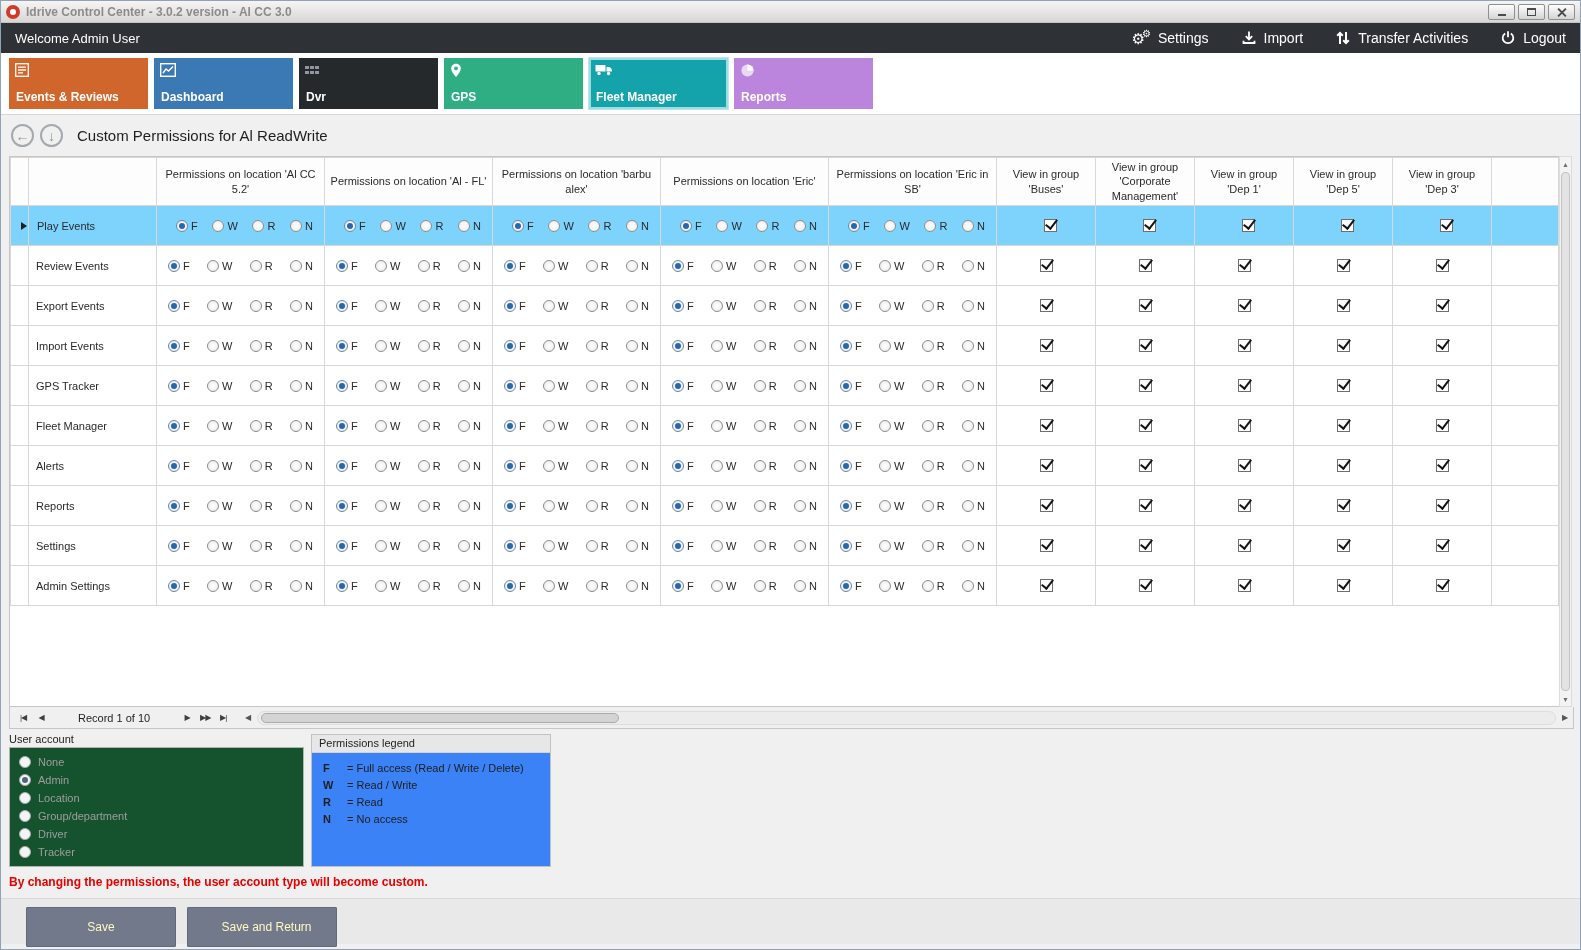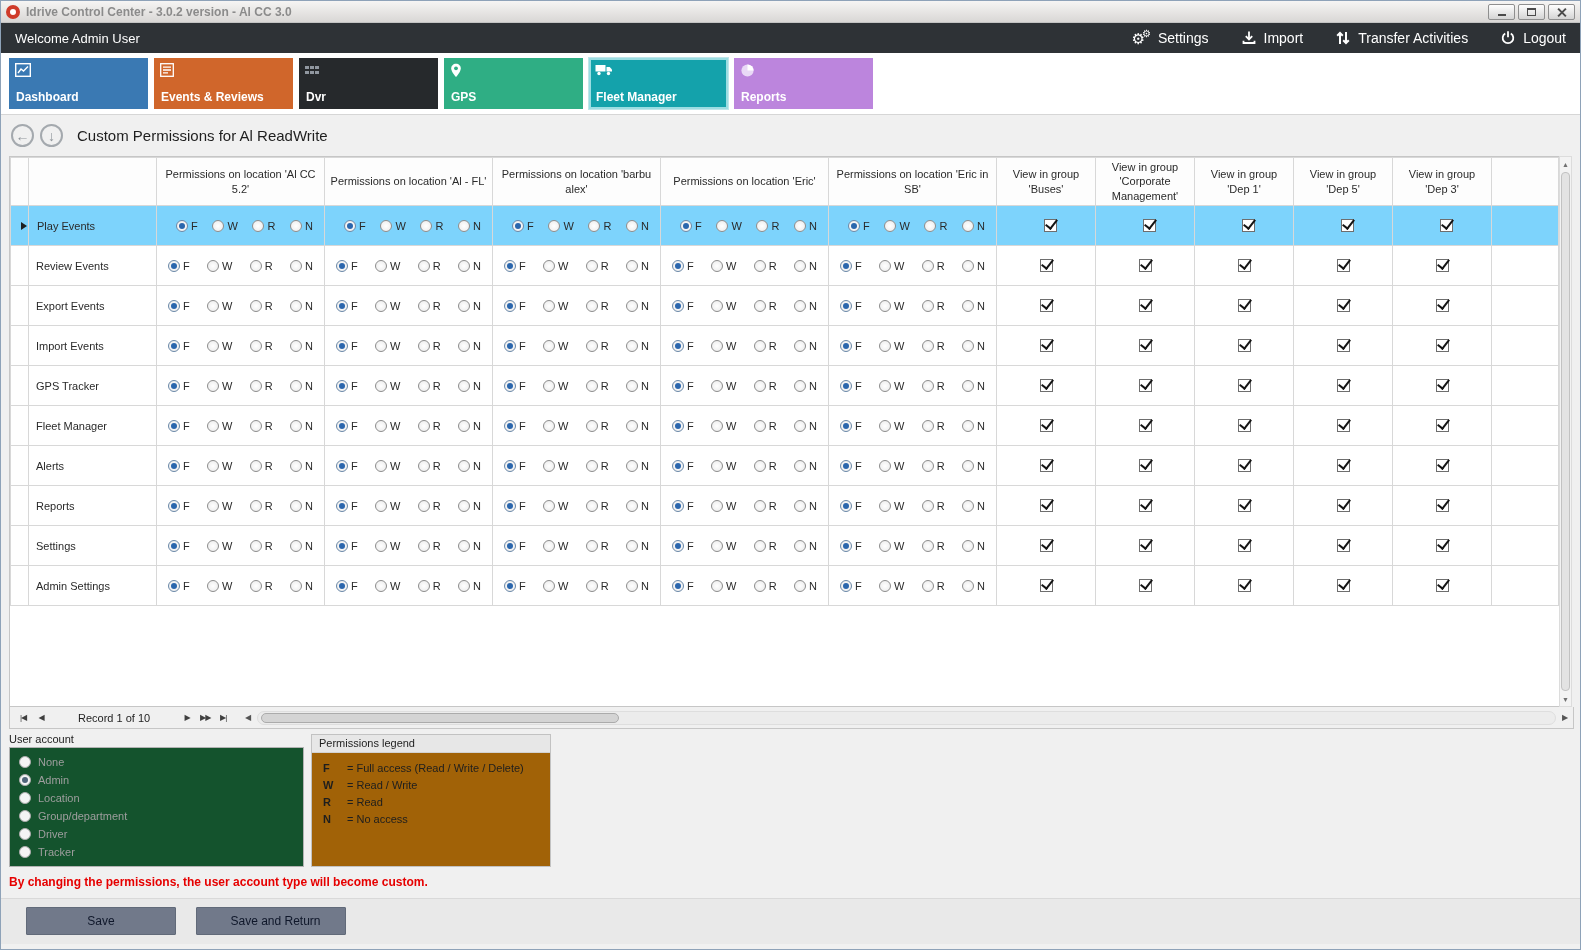--- a/index.html
+++ b/index.html
@@ -80,30 +80,30 @@
   .hs-track { flex:1; height:14px; background:#ececec; border:1px solid #dedede; border-radius:7px; position:relative; margin:0 1px; }
   .hs-thumb { position:absolute; left:3px; top:1px; width:358px; height:10px; background:#d4d4d4; border:1px solid #ababab; border-radius:5px; cursor:grab; }
 
   
   .bottom { position:absolute; left:0; top:728px; width:100%; height:222px; background:#f0f0f0; }
   .ua-label { position:absolute; left:8px; top:4px; font-size:11px; color:#222; }
   .ua-box { position:absolute; left:8px; top:18px; width:295px; height:120px; background:#14532d; border:1px solid #b2b2b2; padding:5px 9px; }
   .ua-option { display:flex; align-items:center; gap:7px; height:18px; color:#9e9e9e; font-size:11px; cursor:default; }
   .ua-rc { width:12px; height:12px; border-radius:50%; border:1px solid #ababab; background:#f4f4f4; position:relative; flex:none; }
   .ua-rc.sel::after { content:""; position:absolute; left:2px; top:2px; width:6px; height:6px; border-radius:50%; background:#51657a; }
-  .legend { position:absolute; left:310px; top:5px; width:240px; height:133px; border:1px solid #c2c2c2; background:#a16207; }
+  .legend { position:absolute; left:310px; top:5px; width:240px; height:133px; border:1px solid #c2c2c2; background:#3b82f6; }
   .legend-header { height:18px; background:#e7e7e7; border-bottom:1px solid #d2d2d2; font-size:11px; color:#1e1e1e; padding:2px 7px; }
   .legend-body { padding:9px 11px; }
   .legend-item { display:flex; font-size:11px; color:#1e1e1e; height:17px; }
   .legend-key { width:24px; font-weight:bold; }
   .warning { position:absolute; left:8px; top:146px; color:#e60000; font-weight:bold; font-size:12px; }
   .btn-band { position:absolute; left:0; top:169px; width:100%; height:46px; background:#e9e9e9; border-top:1px solid #d9d9d9; }
-  .btn { position:absolute; top:8px; height:28px; width:150px; background:#71798a; color:#0f172a; font-size:12px; display:flex; align-items:center; justify-content:center; cursor:pointer; border:1px solid #616a79; border-radius:1px; }
+  .btn { position:absolute; top:8px; height:40px; width:150px; background:#71798a; color:#fef9c3; font-size:12px; display:flex; align-items:center; justify-content:center; cursor:pointer; border:1px solid #616a79; border-radius:1px; }
   .btn-save { left:25px; }
-  .btn-save-return { left:195px;padding-left:9px; }
+  .btn-save-return { left:186px;padding-left:9px; }
 </style>
 </head>
 <body>
 
 <div class="titlebar">
   <span class="app-icon"></span>
   <span class="title-text">Idrive Control Center - 3.0.2 version - Al CC 3.0</span>
   <div class="win-controls">
     <div class="win-btn">
         <span class="glyph-min"></span>
@@ -160,37 +160,37 @@
               <path d="M5.2 3.4A5.3 5.3 0 1 0 10.8 3.4"></path>
             </g>
           </svg>
         </span>
         <span>Logout</span>
       </div>
     </div>
 </div>
 
 <div class="tabstrip" id="tabstrip">
+    <div class="tile" style="background:#d0662b">
+      <span class="tile-icon"><svg width="14" height="14" viewBox="0 0 14 14">
+          <g stroke="#fff" stroke-width="1.3" fill="none">
+            <rect x="0.7" y="0.7" width="12.6" height="12.6"></rect>
+            <path d="M3 4.2h8M3 7h8M3 9.8h5"></path>
+          </g>
+        </svg></span>
+      <span class="tile-label">Events &amp; Reviews</span>
+    </div>
     <div class="tile" style="background:#3a79b3">
       <span class="tile-icon"><svg width="16" height="14" viewBox="0 0 16 14">
           <g stroke="#fff" stroke-width="1.4" fill="none">
             <rect x="0.7" y="0.7" width="14.6" height="12.6"></rect>
             <path d="M3 10l3-4 2.5 2L13 3.5"></path>
           </g>
         </svg></span>
       <span class="tile-label">Dashboard</span>
-    </div>
-    <div class="tile" style="background:#d0662b">
-      <span class="tile-icon"><svg width="14" height="14" viewBox="0 0 14 14">
-          <g stroke="#fff" stroke-width="1.3" fill="none">
-            <rect x="0.7" y="0.7" width="12.6" height="12.6"></rect>
-            <path d="M3 4.2h8M3 7h8M3 9.8h5"></path>
-          </g>
-        </svg></span>
-      <span class="tile-label">Events &amp; Reviews</span>
     </div>
     <div class="tile" style="background:#26292c">
       <span class="tile-icon"><svg width="16" height="10" viewBox="0 0 16 10">
           <g fill="#9097a0">
             <rect x="0" y="0" width="4" height="3"></rect>
             <rect x="5" y="0" width="4" height="3"></rect>
             <rect x="10" y="0" width="4" height="3"></rect>
             <rect x="0" y="5" width="4" height="3"></rect>
             <rect x="5" y="5" width="4" height="3"></rect>
             <rect x="10" y="5" width="4" height="3"></rect>

